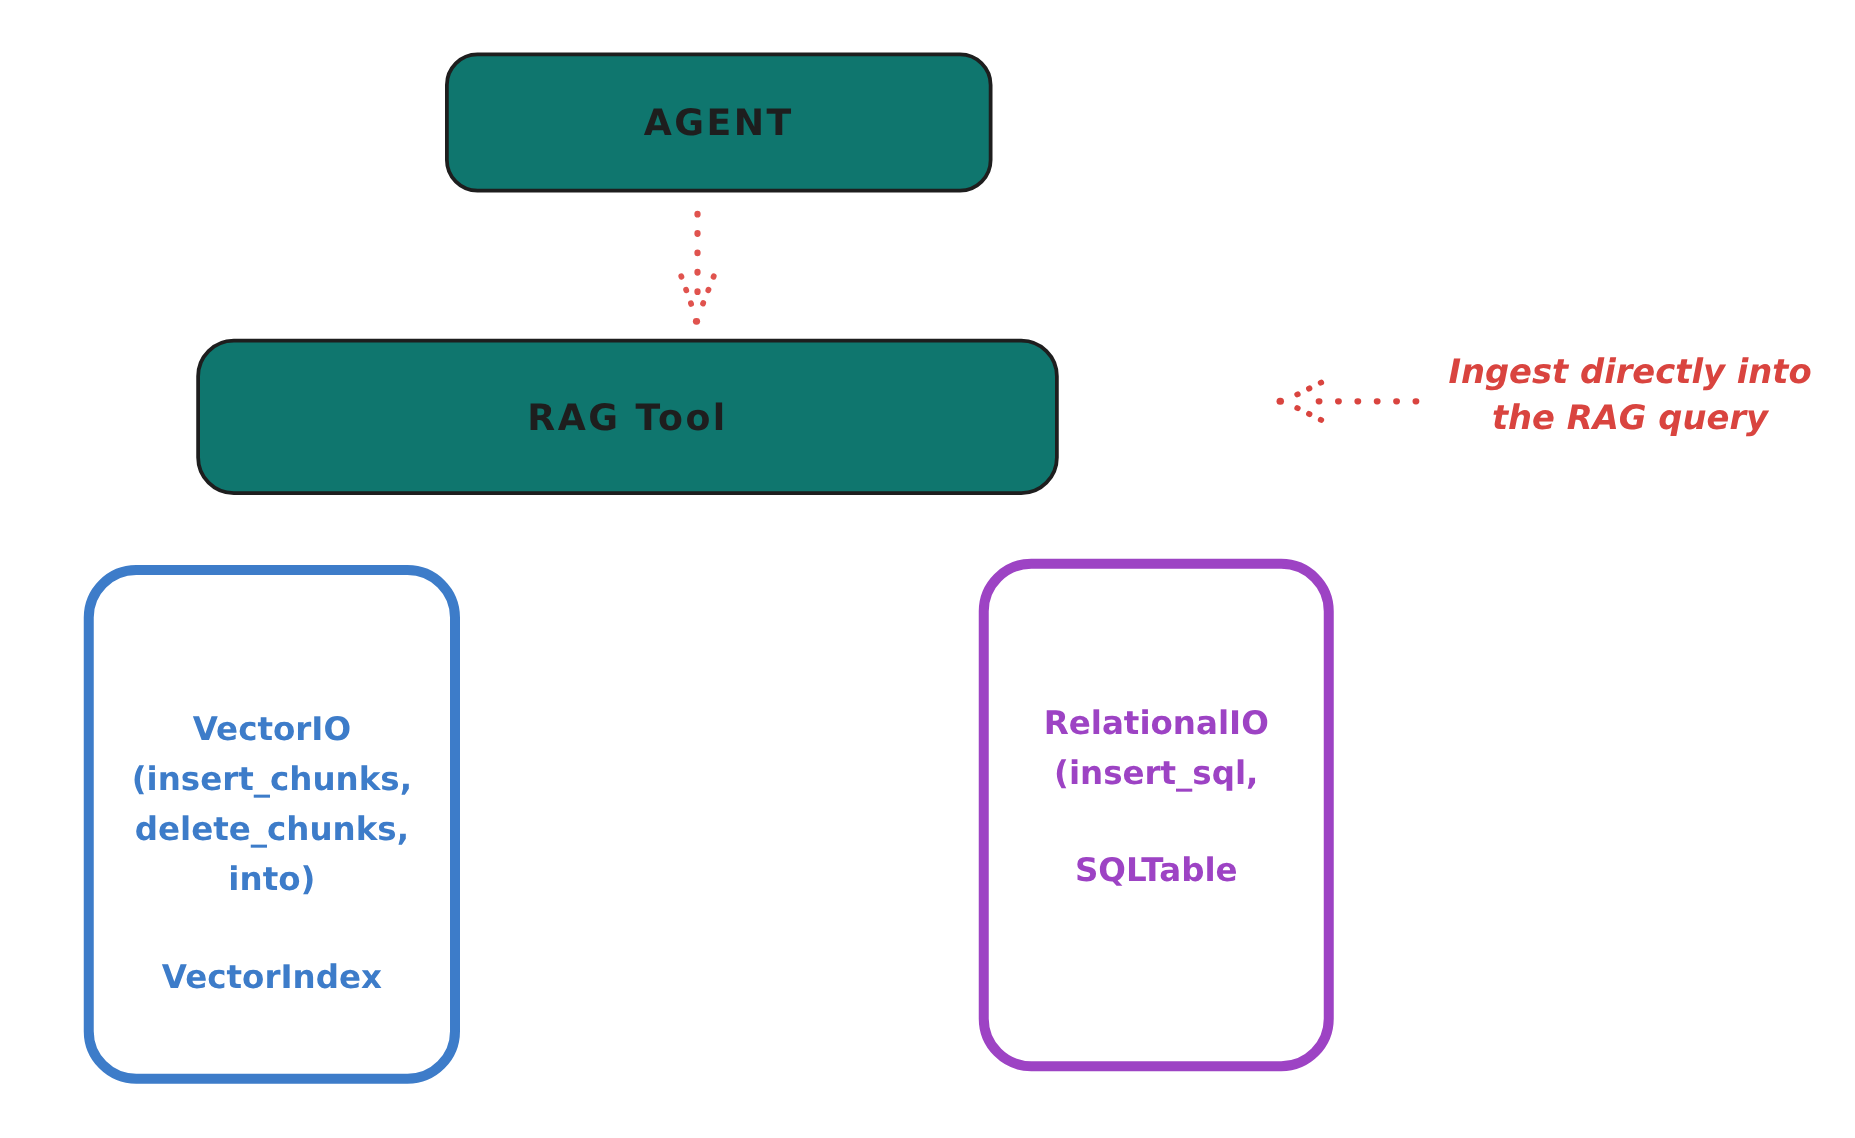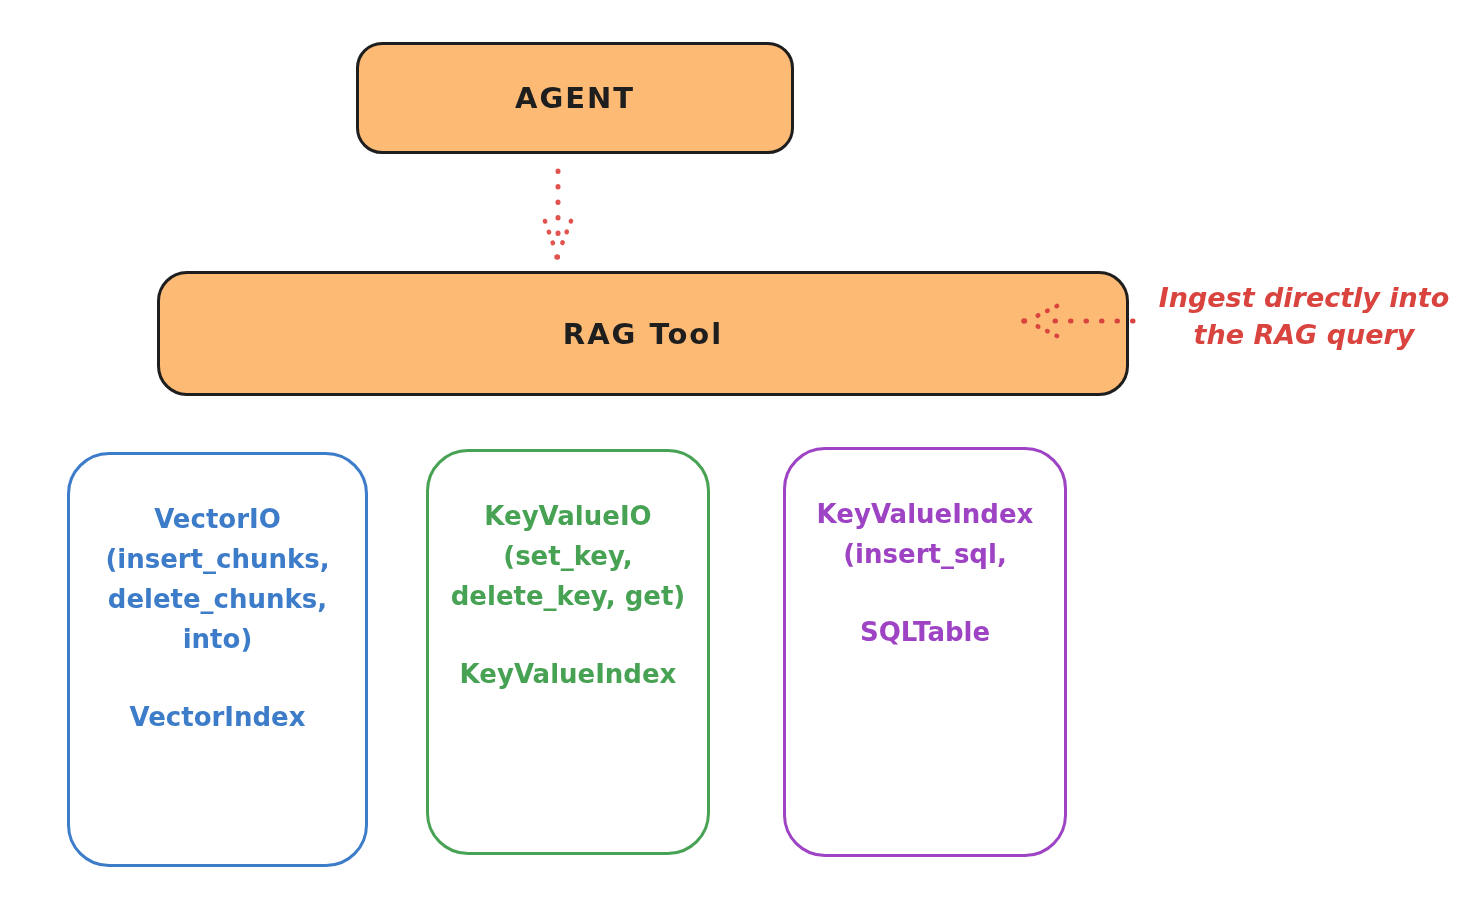--- a/index.html
+++ b/index.html
@@ -12,46 +12,46 @@
     height: 910px;
     background: #ffffff;
     overflow: hidden;
   }
 
   
   .node-box {
     position: absolute;
     border: 3.5px solid #1e1e1e;
     border-radius: 26px;
-    background: #fdba74;
+    background: #0f766e;
     display: flex;
     align-items: center;
     justify-content: center;
     text-align: center;
   }
   .node-box .node-label {
     color: #1e1e1e;
     font-size: 29px;
     font-weight: 600;
     letter-spacing: 2px;
     white-space: nowrap;
   }
   .agent-box   { left: 356px; top: 42px;  width: 438px; height: 112px; }
-  .ragtool-box { left: 157px; top: 271px; width: 972px; height: 125px; border-radius: 30px; }
+  .ragtool-box { left: 157px; top: 271px; width: 690px; height: 125px; border-radius: 30px; }
 
   
   .io-box {
     position: absolute;
-    border: 3px solid #b91c1c;
+    border: 8px solid #b91c1c;
     border-radius: 42px;
     background: #ffffff;
     display: flex;
     flex-direction: column;
     align-items: center;
-    padding-top: 44px;
+    padding-top: 104px;
     text-align: center;
   }
   .io-box .io-line {
     font-size: 26px;
     font-weight: 600;
     line-height: 40px;
     white-space: nowrap;
   }
   .io-box .io-index {
     margin-top: 38px;
@@ -120,26 +120,20 @@
   </div>
 
   <div class="io-box io-box-0" style="border-color: rgb(61, 124, 201); color: rgb(61, 124, 201);">
     <div class="io-line">VectorIO</div>
     <div class="io-line">(insert_chunks,</div>
     <div class="io-line">delete_chunks,</div>
     <div class="io-line">into)</div>
     <div class="io-index">VectorIndex</div>
   </div>
 
-  <div class="io-box io-box-1" style="border-color: rgb(71, 162, 84); color: rgb(71, 162, 84);">
-    <div class="io-line">KeyValueIO</div>
-    <div class="io-line">(set_key,</div>
-    <div class="io-line">delete_key, get)</div>
-    <div class="io-index">KeyValueIndex</div>
-  </div>
 
   <div class="io-box io-box-2" style="border-color: rgb(157, 67, 196); color: rgb(157, 67, 196);">
-    <div class="io-line">KeyValueIndex</div>
+    <div class="io-line">RelationalIO</div>
     <div class="io-line">(insert_sql,</div>
     <div class="io-index">SQLTable</div>
   </div>
 
 </div>
 
 </body></html>

